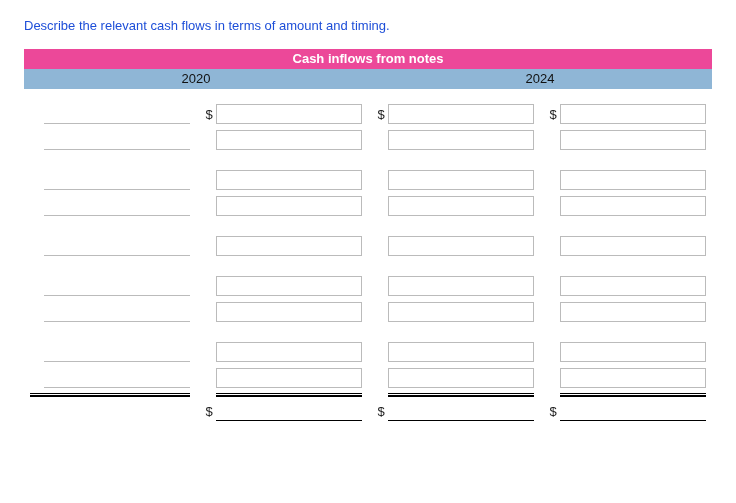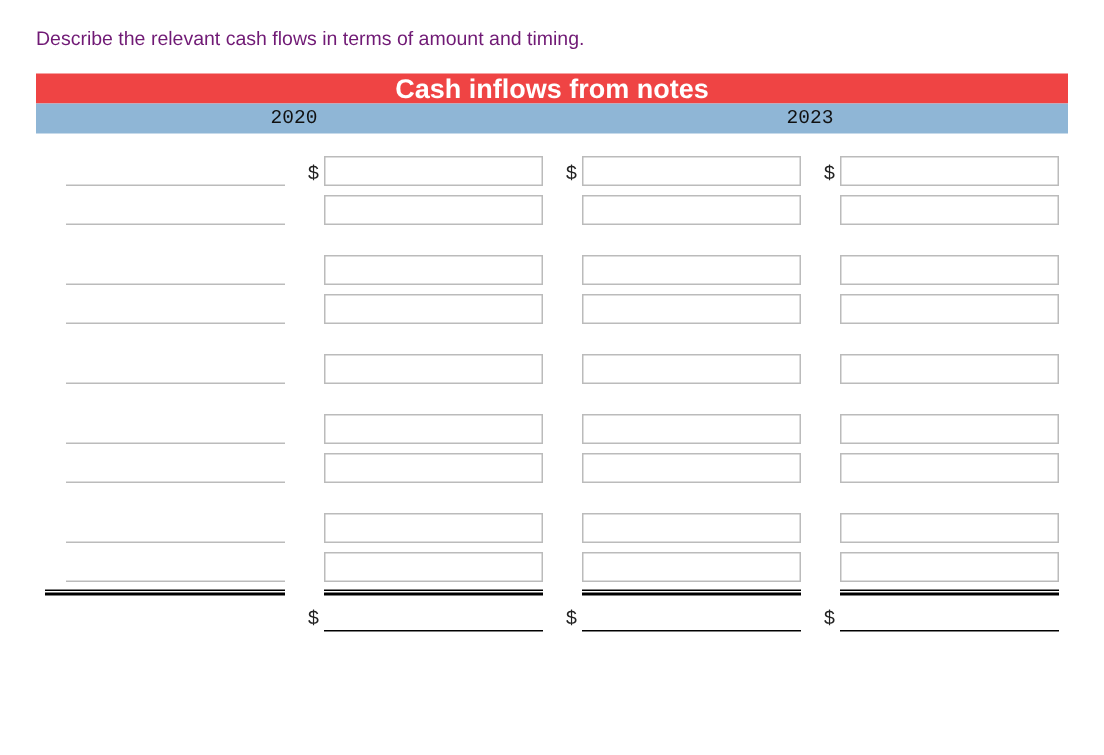--- a/index.html
+++ b/index.html
@@ -5,44 +5,43 @@
   * { box-sizing: border-box; margin: 0; padding: 0; }
   body {
     font-family: "Segoe UI", Arial, sans-serif;
     font-size: 13px;
     color: #222;
     padding: 18px 24px;
     width: 736px;
   }
   .prompt {
     font-size: 13px;
-    color: #701a75;
+    color: #1d4ed8;
     margin-bottom: 16px;
   }
   .hdr-dark {
-    background: #ef4444;
+    background: #ec4899;
     color: #fff;
     font-weight: 700;
     text-align: center;
     height: 20px;
     line-height: 20px;
-    font-size: 18px;
+    font-size: 13px;
   }
   .hdr-years {
     display: flex;
     background: #8fb6d6;
     height: 20px;
   }
   .hdr-years > div {
     flex: 1;
     text-align: center;
     font-size: 13px;
     color: #111;
     line-height: 20px;
-    font-family: Liberation Mono, monospace;
   }
   .grid {
     display: flex;
     margin-top: 14px;
   }
   .col {
     flex: 1;
     padding: 0 6px;
   }
   .cell {
@@ -94,21 +93,21 @@
 </style>
 </head>
 <body>
 
 <div class="prompt">Describe the relevant cash flows in terms of amount and timing.</div>
 
 <div class="hdr-dark">Cash inflows from notes</div>
 
 <div class="hdr-years">
   <div>2020</div>
-  <div>2023</div>
+  <div>2024</div>
 </div>
 
 <div class="grid">
 
   <div class="col cell-2020">
     <div class="cell">
       <span class="dollar"></span>
       <div class="cell-inner"></div>
     </div>
     <div class="cell">

